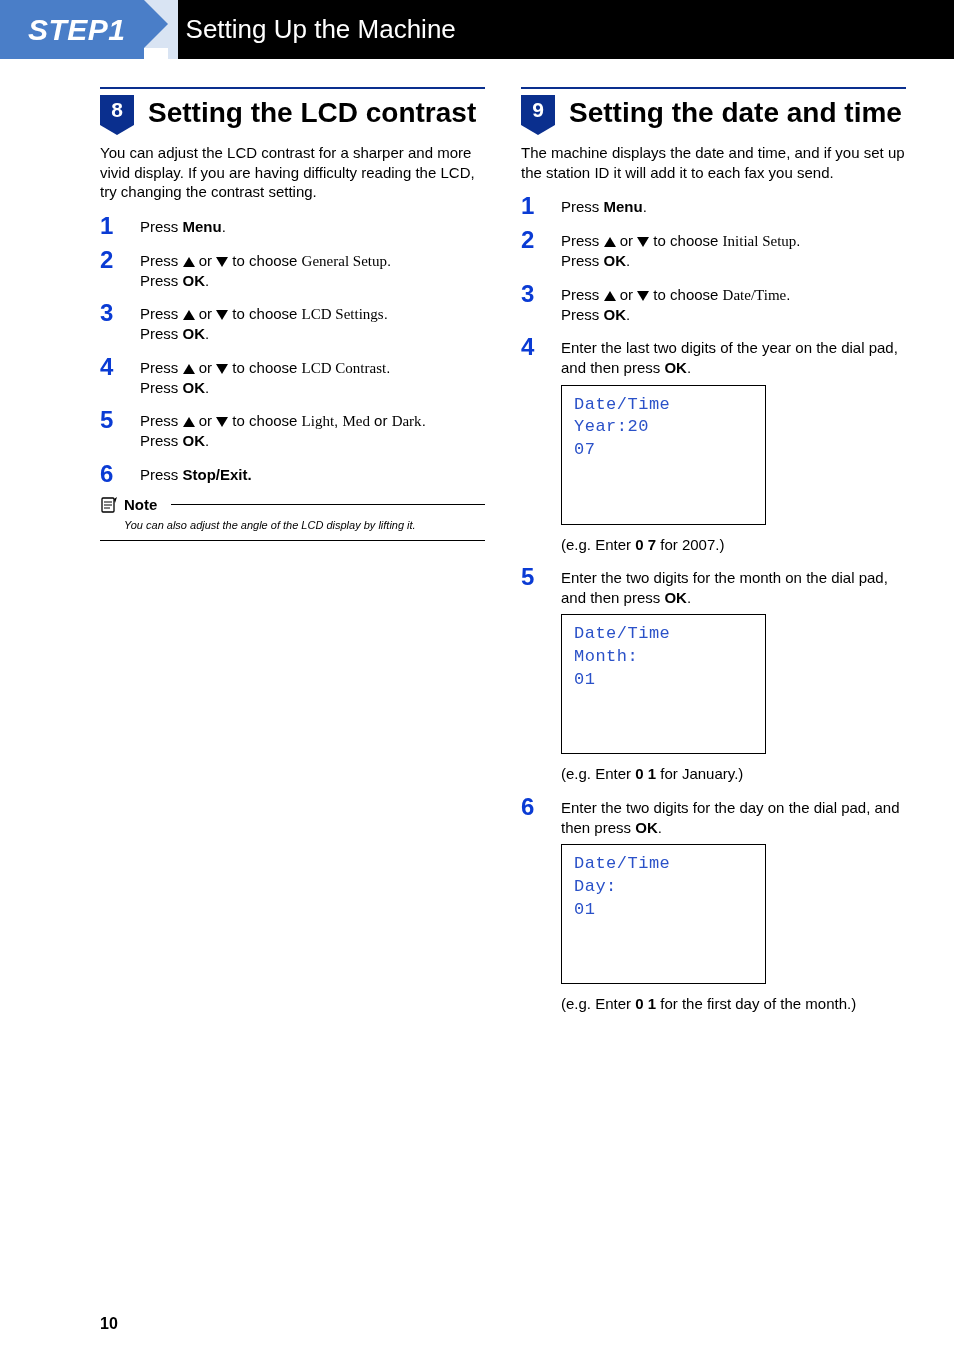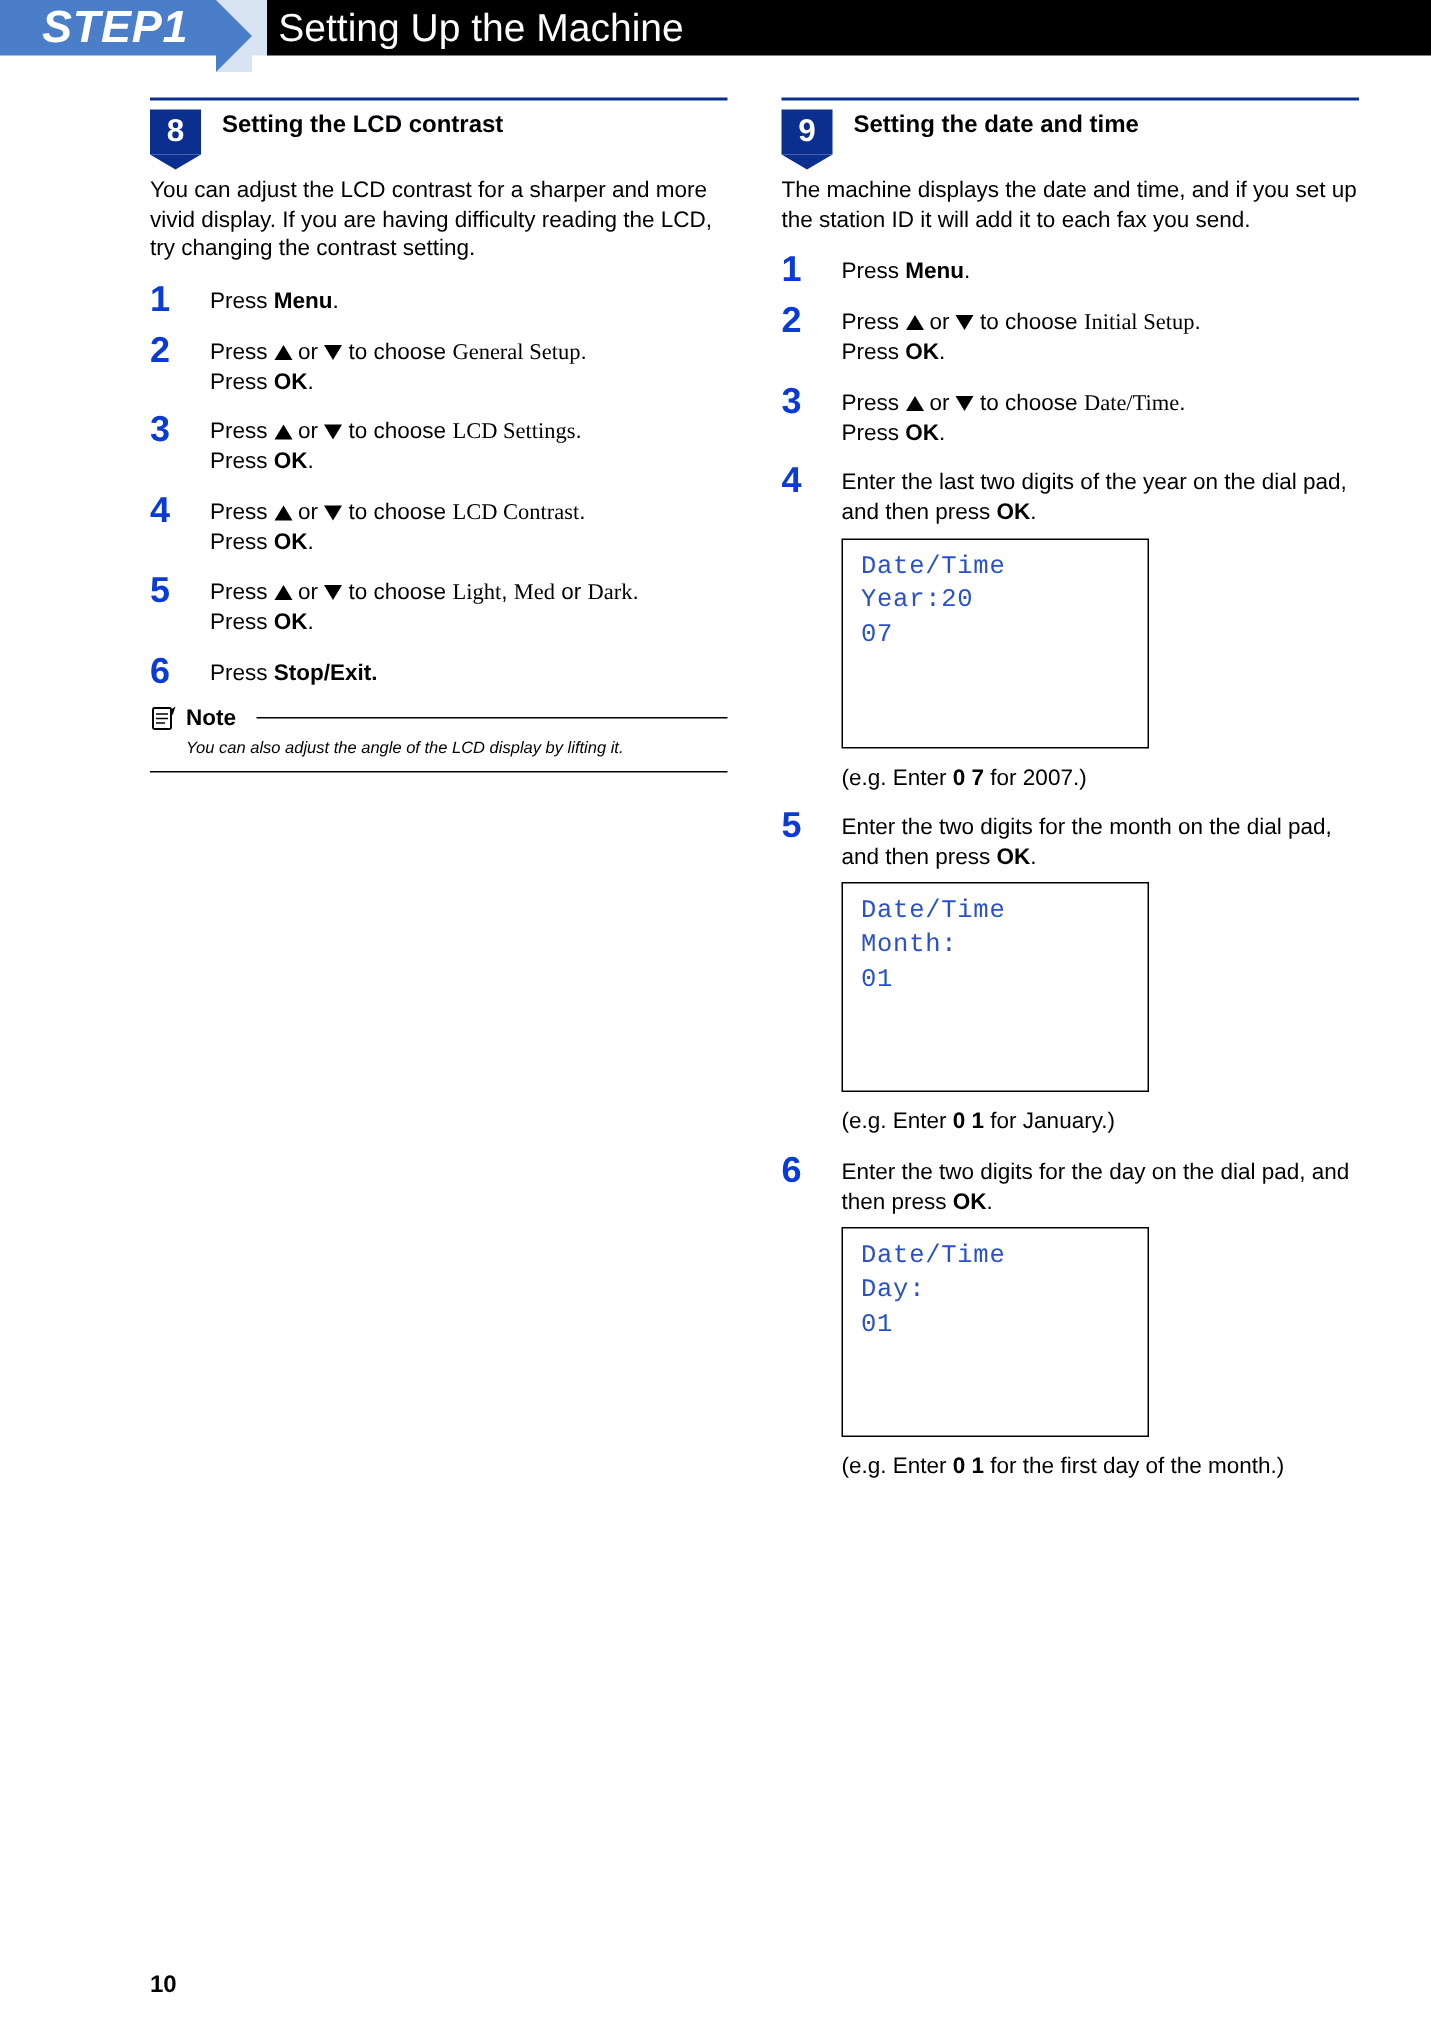--- a/index.html
+++ b/index.html
@@ -8,21 +8,21 @@
     height: 1351px;
     font-family: Arial, Helvetica, sans-serif;
     font-size: 15px;
     color: #000;
     background: #fff;
     position: relative;
   }
   .topbar {
     display: flex;
     align-items: stretch;
-    height: 37px;
+    height: 59px;
     margin-bottom: 28px;
   }
   .step-tag {
     background: #4a7ec8;
     color: #fff;
     font-family: Arial, Helvetica, sans-serif;
     font-weight: 900;
     font-style: italic;
     font-size: 30px;
     letter-spacing: 0.5px;
@@ -78,21 +78,21 @@
   }
   .num-tag::after {
     content: "";
     position: absolute;
     left: 0; top: 100%;
     width: 0; height: 0;
     border-left: 17px solid transparent;
     border-right: 17px solid transparent;
     border-top: 10px solid #0a2f8e;
   }
-  .sec-title { font-weight: bold; font-size: 16px; margin-top: 2px; }
+  .sec-title { font-weight: bold; font-size: 28px; margin-top: 2px; }
   .intro { font-size: 15px; line-height: 1.3; margin-bottom: 12px; }
   .step-row {
     display: flex;
     align-items: flex-start;
     gap: 18px;
     margin-bottom: 10px;
   }
   .step-num {
     color: #0a3bd4;
     font-weight: 900;

